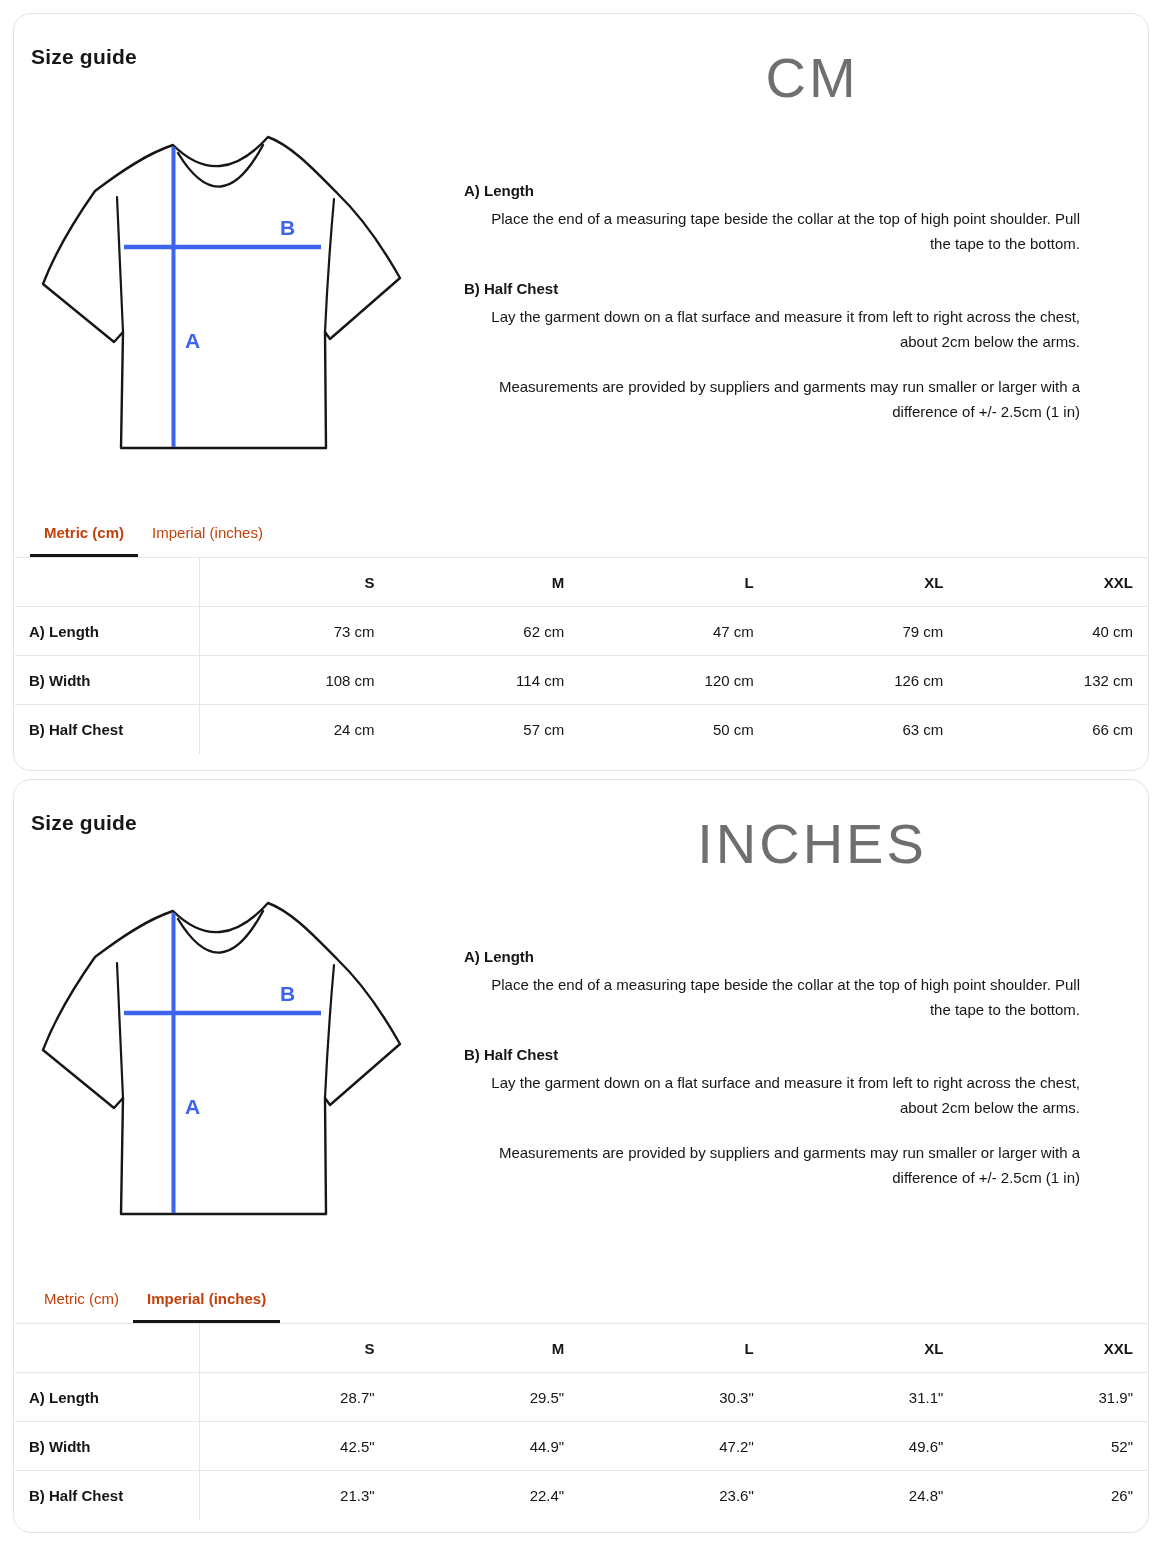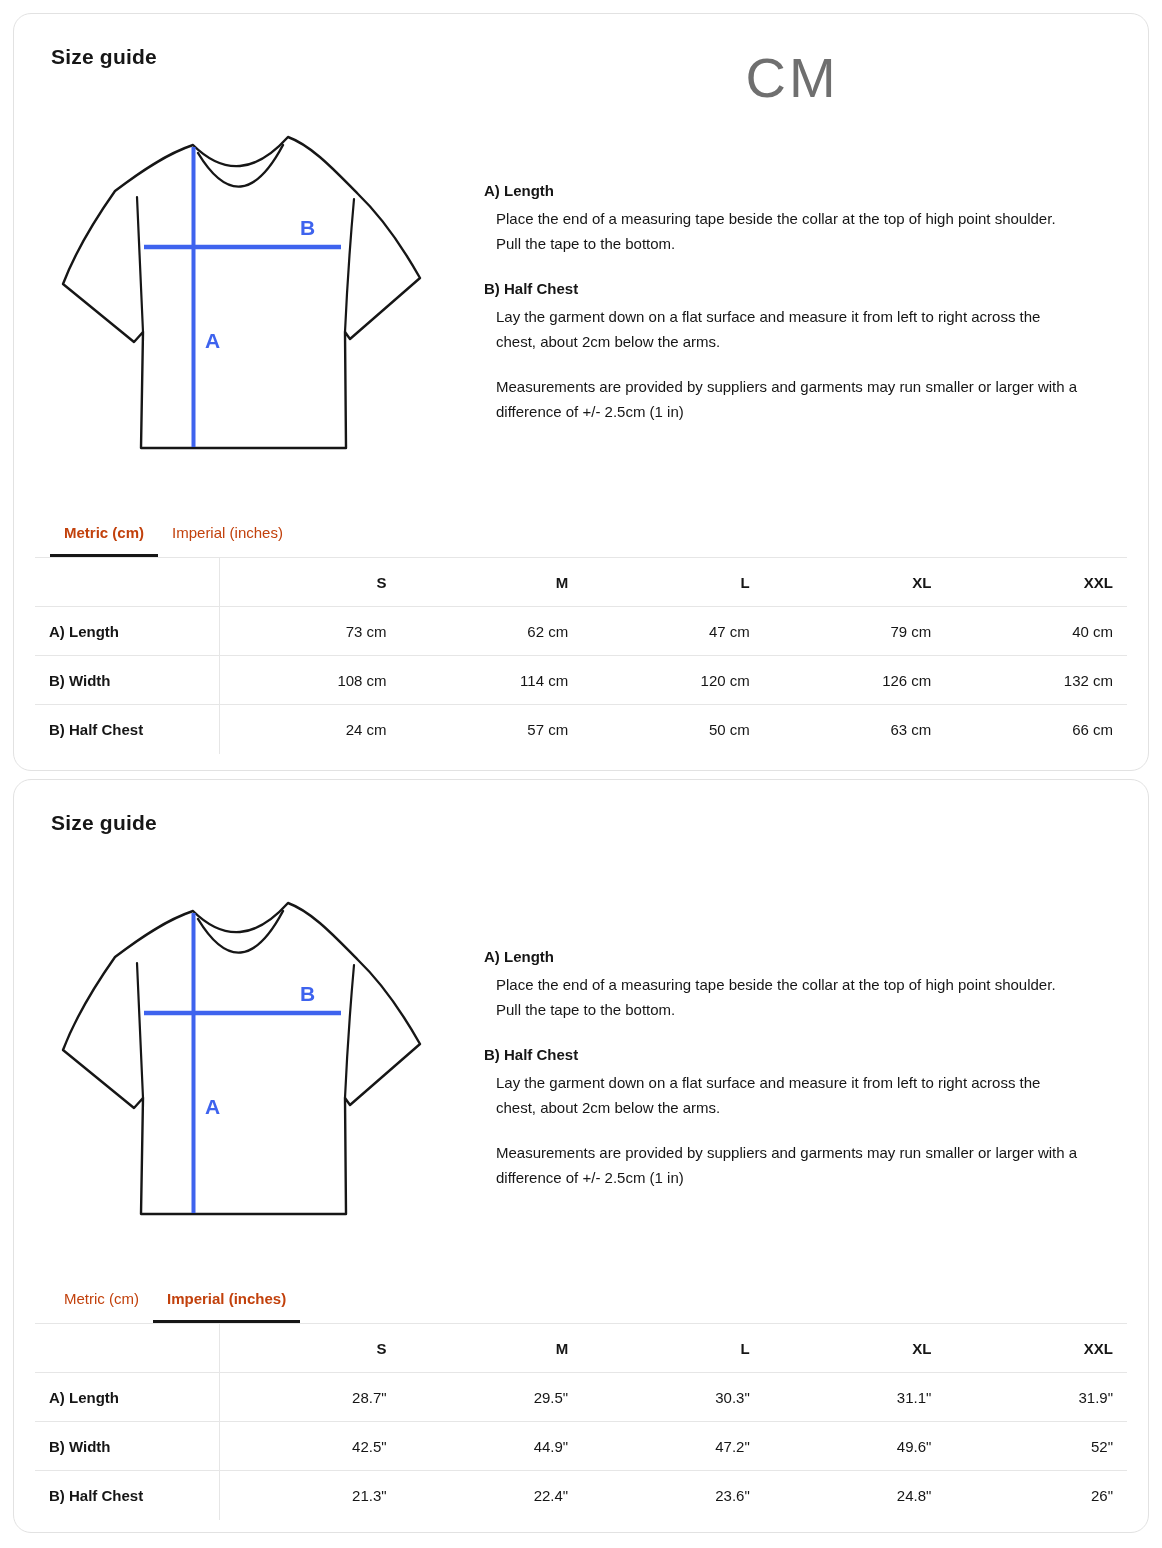--- a/index.html
+++ b/index.html
@@ -9,43 +9,43 @@
     padding:13px 13px 0;
     font-family:"Liberation Sans", sans-serif;
     color:#161616;
     -webkit-font-smoothing:antialiased;
   }
   .card {
     width:1136px; height:758px;
     background:#fff;
     border:1px solid #e2e2e2;
     border-radius:18px;
-    padding:30px 34px 0;
+    padding:30px 14px 0;
     position:relative;
   }
   .card + .card { margin-top:8px; height:754px; }
 
   .size-guide-title {
     font-size:21px; font-weight:bold; line-height:25px;
     margin:0 0 0 3px; letter-spacing:.2px;
   }
   .unit-title {
-    position:absolute; top:34px; left:458px; width:640px;
+    position:absolute; top:34px; left:478px; width:640px;
     text-align:center;
     font-size:56px; line-height:60px; font-weight:400;
     color:#6f6f6f; letter-spacing:3px;
   }
 
   .content { display:flex; margin-top:57px; }
   .diagram-col { flex:none; width:436px; }
   svg.tee { display:block; width:385px; height:332px; }
   .desc-col { flex:1; padding:52px 20px 0 0; max-width:640px; }
   .desc-h { font-size:15px; font-weight:bold; line-height:25px; margin:18px 0 3px; }
   .desc-h.first { margin-top:0; }
-  .desc-b { font-size:15px; line-height:25px; margin:3px 12px 20px; }
+  .desc-b { font-size:15px; line-height:25px; margin:3px 4px 20px;text-align:right; }
 
   .tabs { display:flex; margin:66px 0 0 2px; }
   .tab {
     font-family:inherit; font-size:15px; line-height:18px; color:#c2410c;
     background:none; border:none; cursor:pointer;
     padding:0 14px 12px;
     border-bottom:3px solid transparent;
   }
   .tab.active { font-weight:bold; border-bottom-color:#161616; }
 
@@ -143,20 +143,21 @@
           <td>50 cm</td>
           <td>63 cm</td>
           <td>66 cm</td>
         </tr>
       </tbody>
     </table>
 </section>
 
 <section class="card">
   <h2 class="size-guide-title">Size guide</h2>
+  <div class="unit-title">INCHES</div>
 
   <div class="content">
     <div class="diagram-col">
       <svg class="tee" viewBox="0 0 385 332">
         <g fill="#ffffff" stroke="#161616" stroke-width="2.4" stroke-linejoin="round" stroke-linecap="round">
           <path d="M145 19 C118 28 92 46 67 65 C48 92 28 124 15 158 L86 216 L95 206 L93 322 L298 322 L297 206 L302 213 L372 152 C355 122 335 92 310 68 C290 48 265 20 240 11 Q191.5 65 145 19 Z"></path>
           <path fill="none" d="M150 27 Q193 98 235 19"></path>
           <path fill="none" stroke-width="2.2" d="M89 71 Q92 140 95 206"></path>
           <path fill="none" stroke-width="2.2" d="M306 73 Q300 140 297 206"></path>
         </g>

